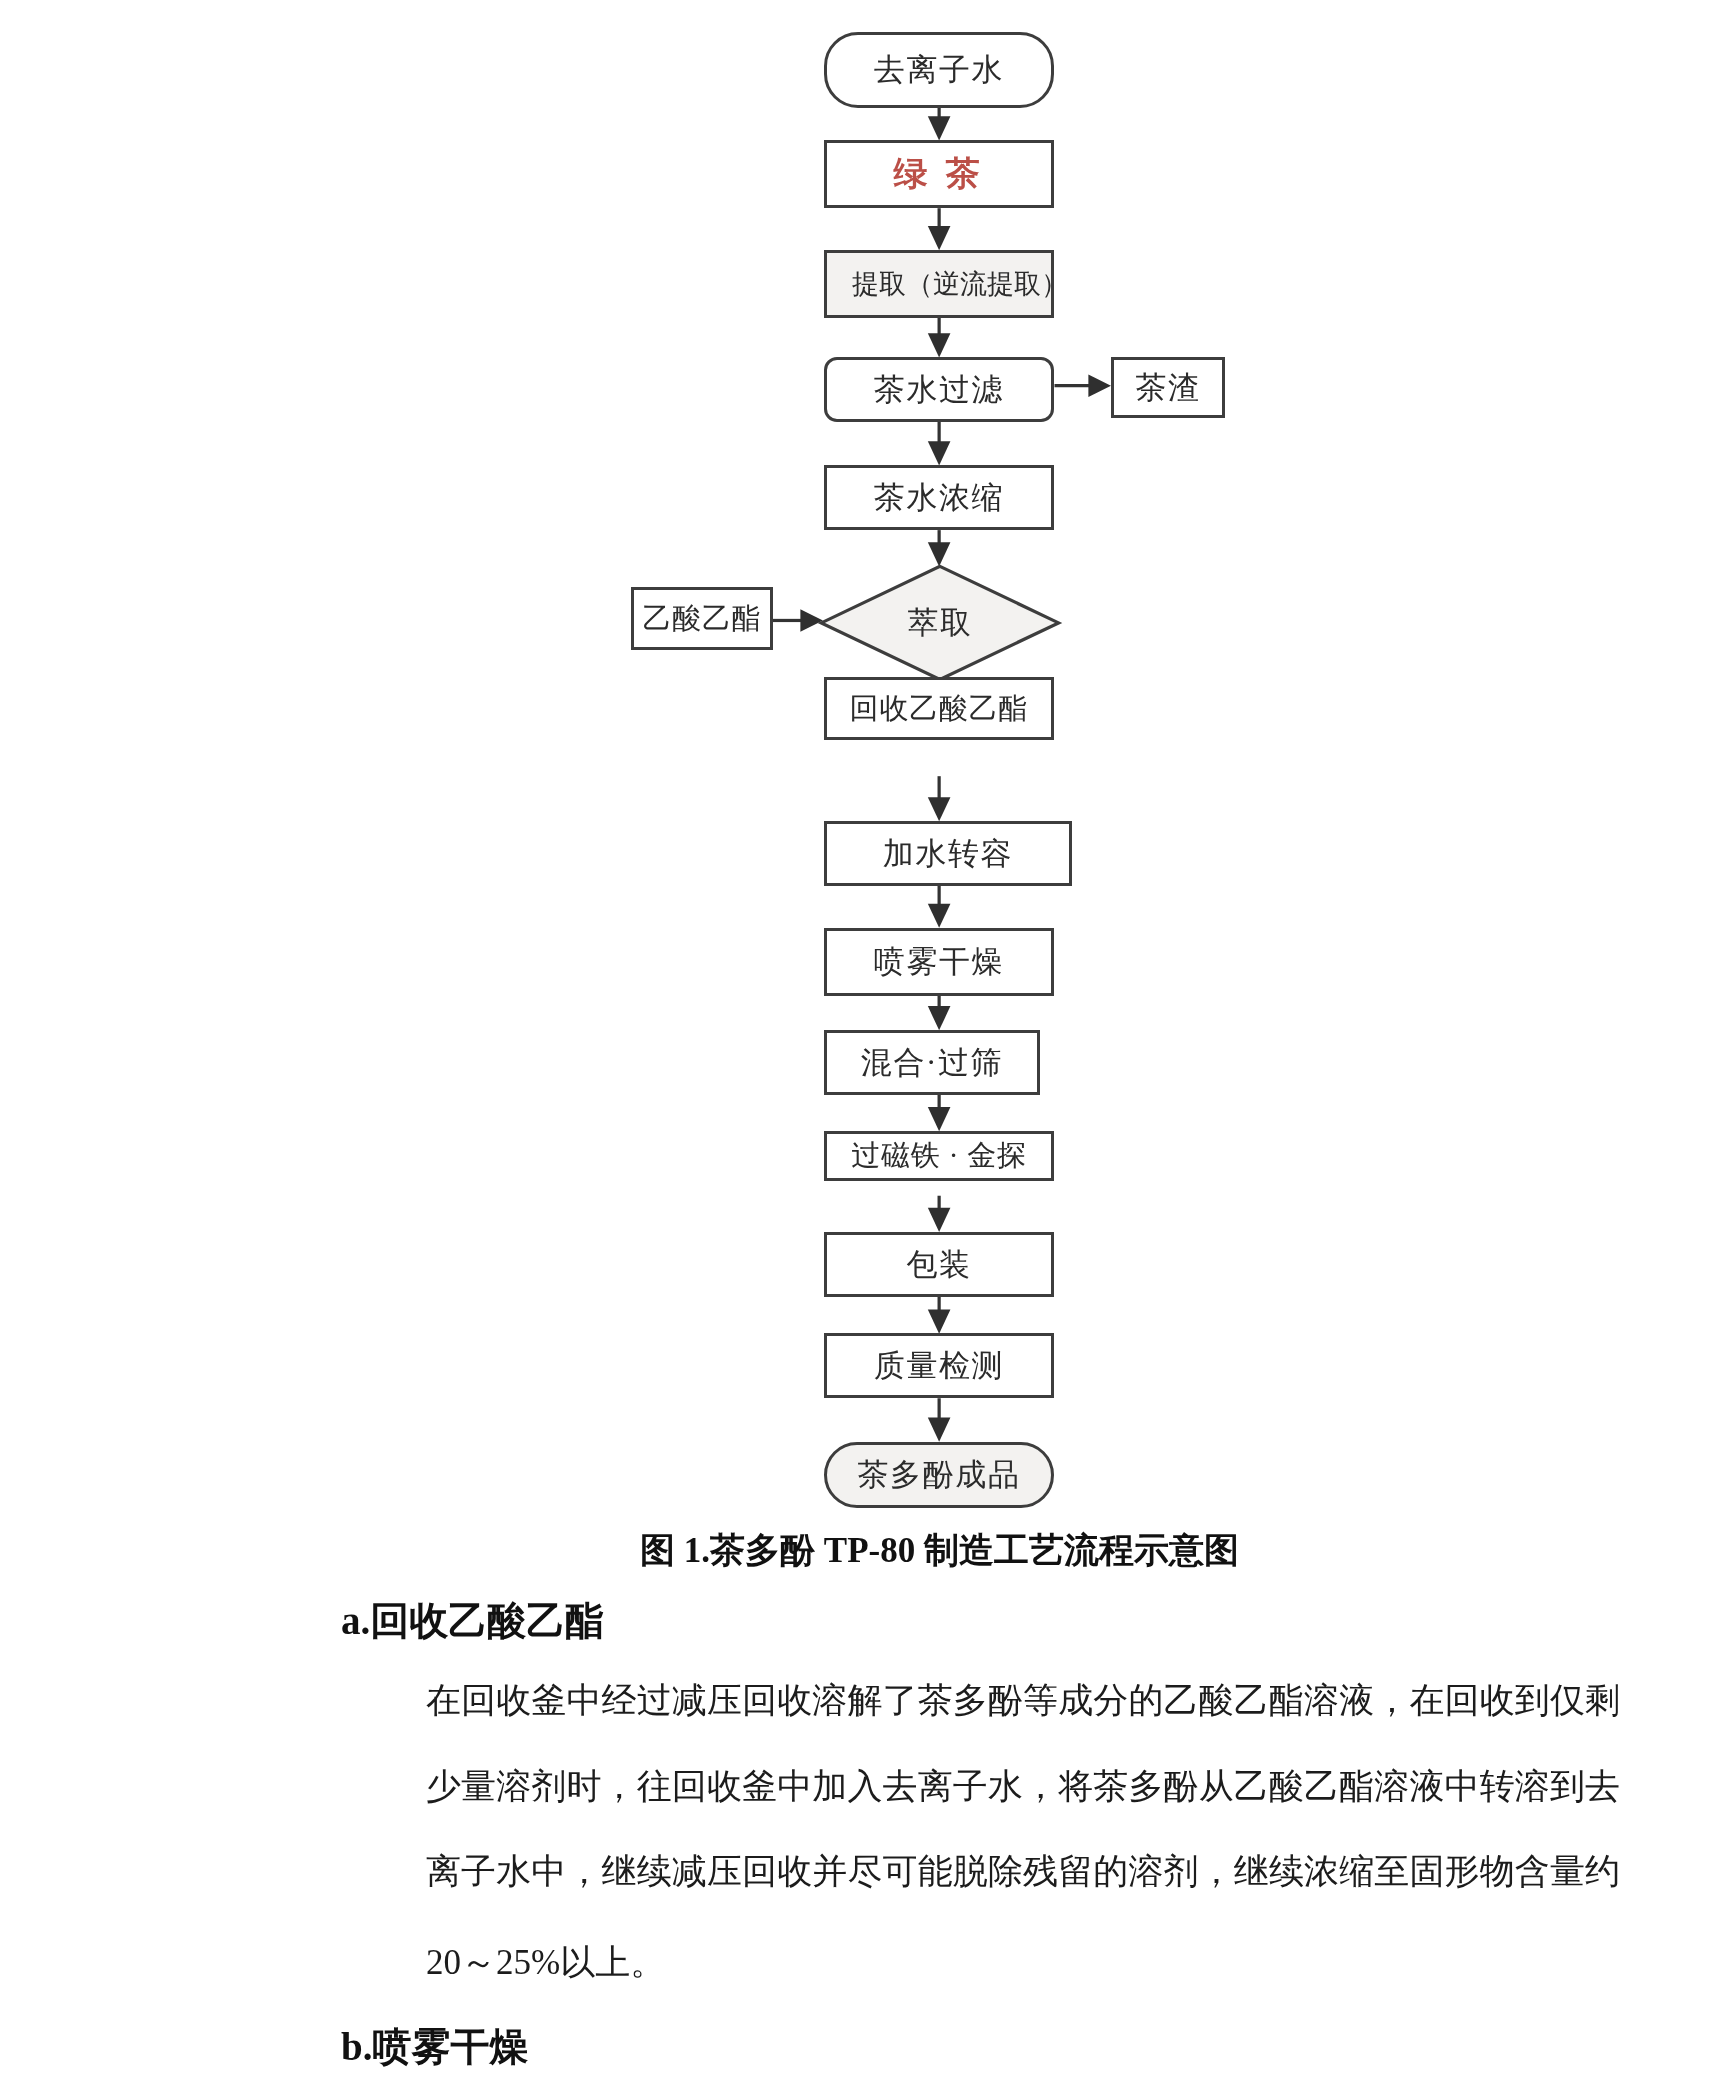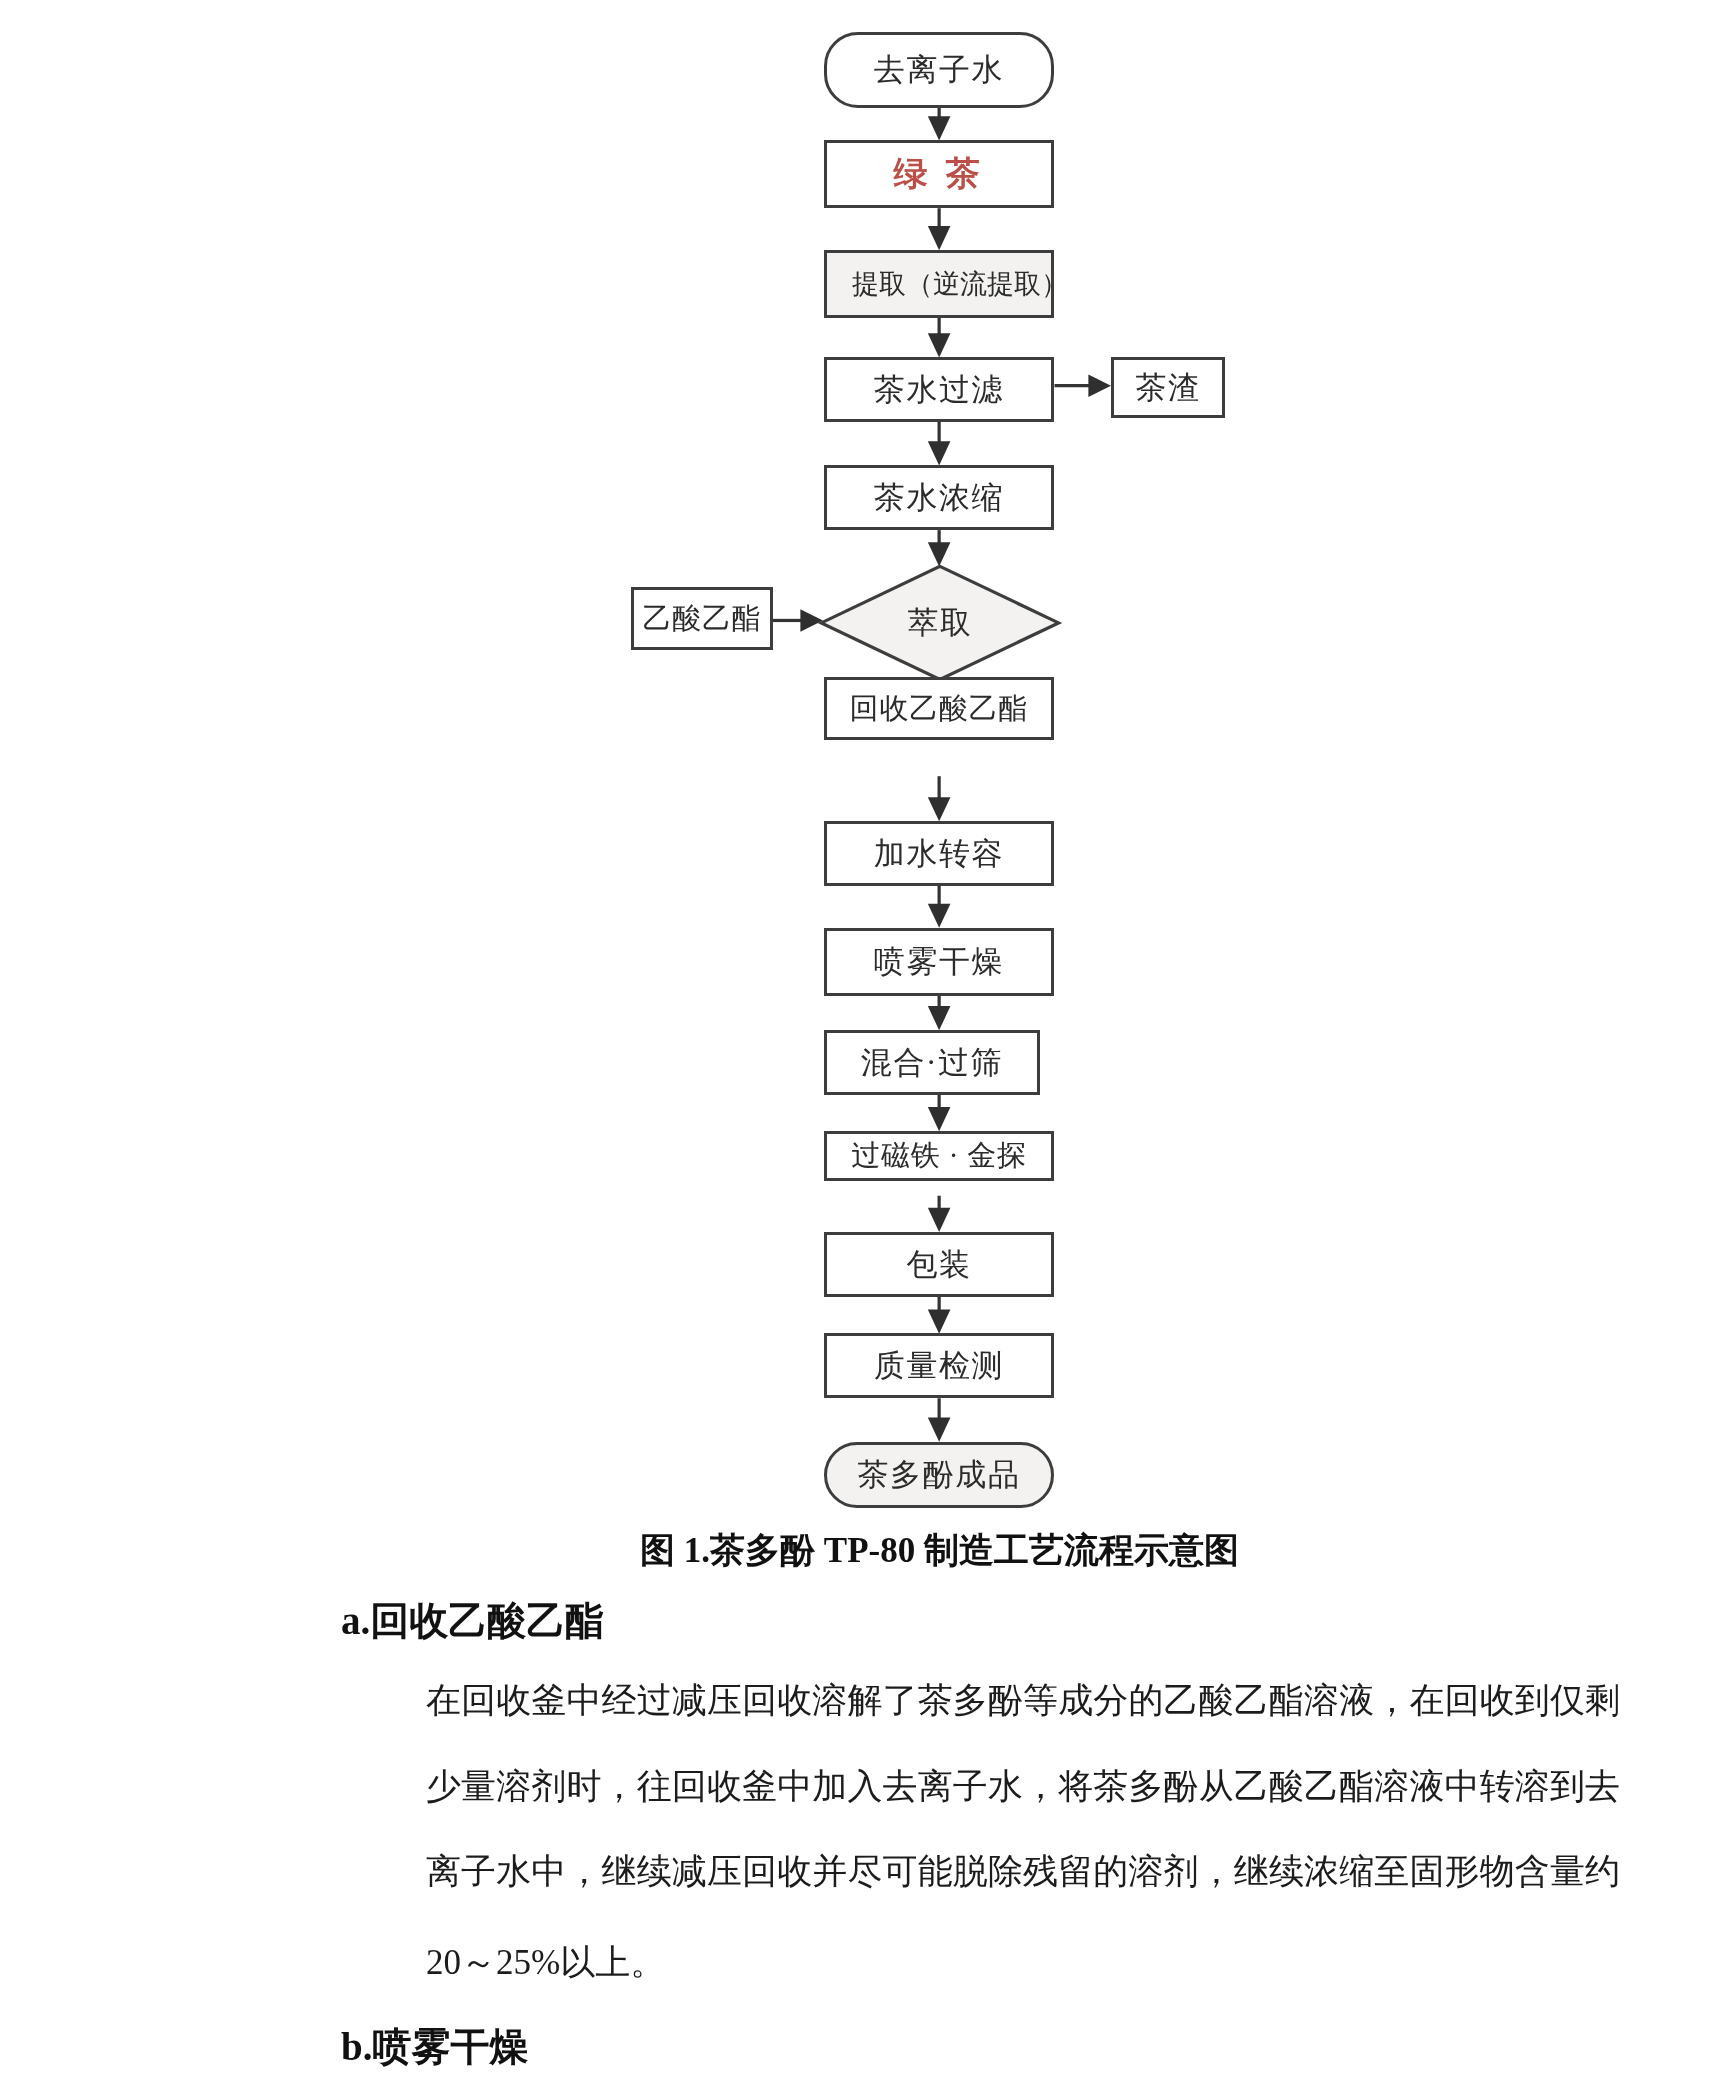--- a/index.html
+++ b/index.html
@@ -99,21 +99,21 @@
   </div>
 
   <div class="node accent" style="left:824px;top:140px;width:230px;height:68px;">
     <span>绿 茶</span>
   </div>
 
   <div class="node shaded small-label" style="left:824px;top:250px;width:230px;height:68px;">
     <span>提取（逆流提取）</span>
   </div>
 
-  <div class="node" style="left:824px;top:357px;width:230px;height:65px;">
+  <div class="node" style="left:824px;top:357px;width:230px;height:65px;border-radius:13px;">
     <span>茶水过滤</span>
   </div>
 
   <div class="node" style="left:1111px;top:357px;width:114px;height:61px;">
     <span>茶渣</span>
   </div>
 
   <div class="node" style="left:824px;top:465px;width:230px;height:65px;">
     <span>茶水浓缩</span>
   </div>
@@ -123,21 +123,21 @@
   </div>
 
   <div class="node mid-label" style="left:631px;top:587px;width:142px;height:63px;">
     <span>乙酸乙酯</span>
   </div>
 
   <div class="node mid-label" style="left:824px;top:677px;width:230px;height:63px;">
     <span>回收乙酸乙酯</span>
   </div>
 
-  <div class="node" style="left:824px;top:821px;width:230px;height:65px;">
+  <div class="node" style="left:824px;top:821px;width:248px;height:65px;">
     <span>加水转容</span>
   </div>
 
   <div class="node" style="left:824px;top:928px;width:230px;height:68px;">
     <span>喷雾干燥</span>
   </div>
 
   <div class="node" style="left:824px;top:1030px;width:216px;height:65px;">
     <span>混合·过筛</span>
   </div>

